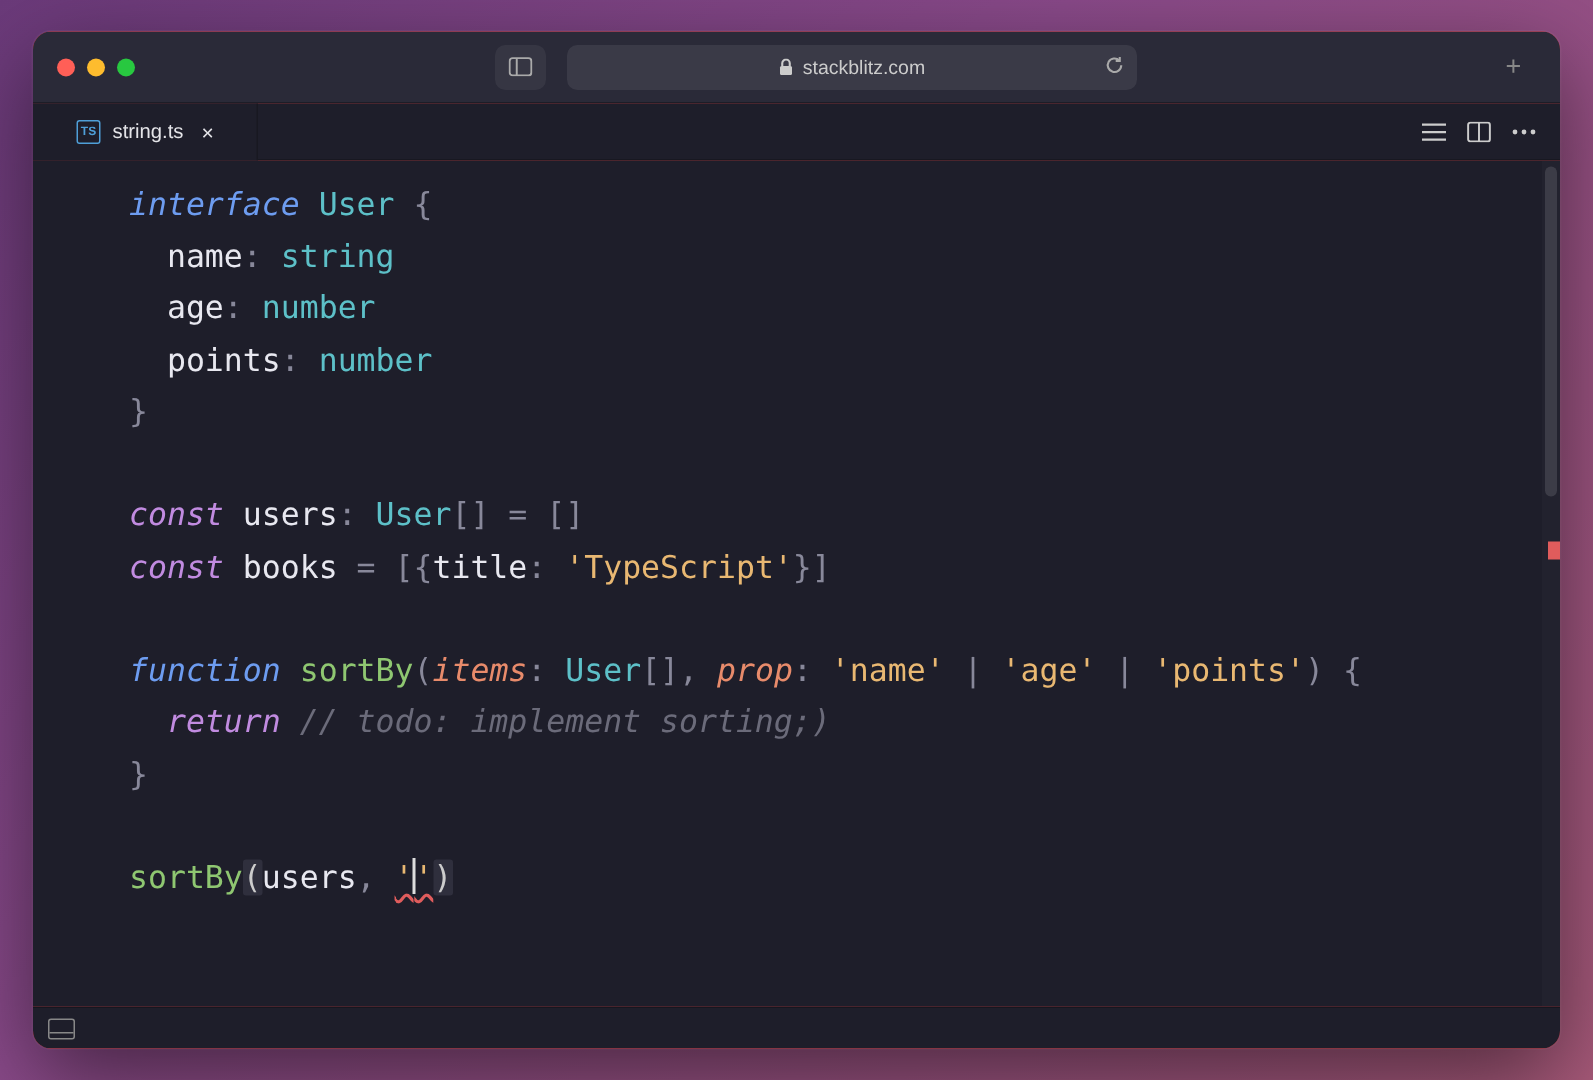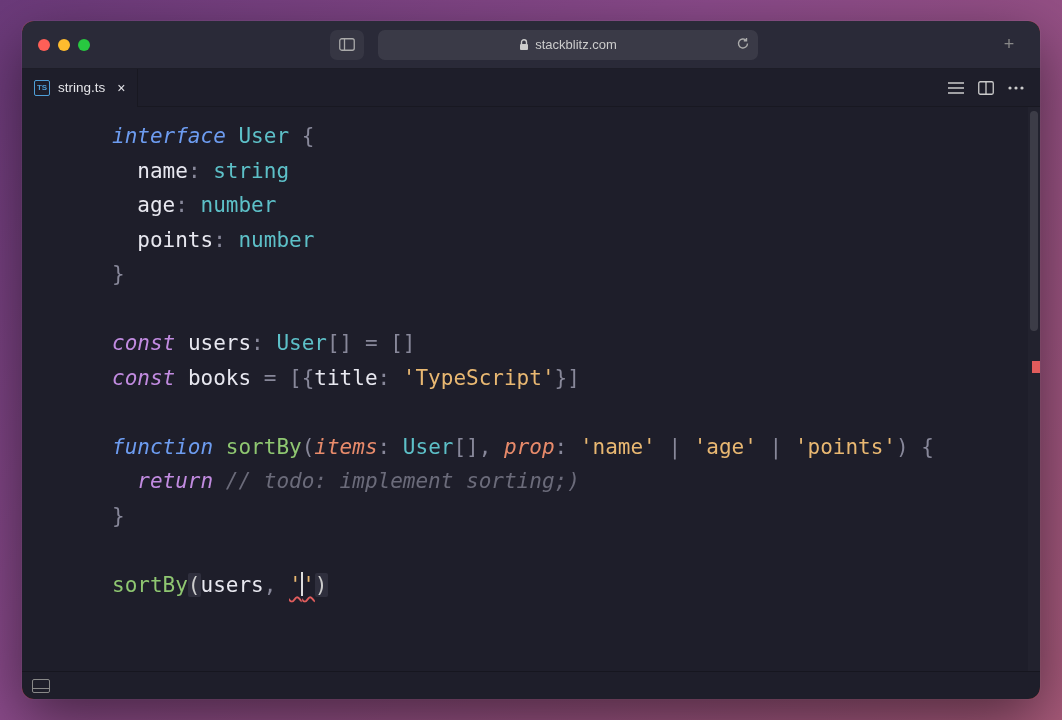--- a/index.html
+++ b/index.html
@@ -96,21 +96,21 @@
     display: flex;
     align-items: center;
     border-bottom: 1px solid rgba(0,0,0,0.2);
     padding-right: 8px;
   }
   .tab {
     height: 38px;
     display: flex;
     align-items: center;
     gap: 8px;
-    padding: 0 12px;
+    padding: 0 29px;
     background: #1e1e2a;
     color: #e4e4e8;
     font-size: 13.5px;
     border-right: 1px solid rgba(0,0,0,0.2);
   }
   .tab-icon {
     width: 16px;
     height: 16px;
     border: 1px solid #4f9fd8;
     color: #4f9fd8;
@@ -146,21 +146,21 @@
     flex: 1;
     background: #1e1e2a;
     position: relative;
     font-family: "SF Mono", Menlo, Consolas, monospace;
     font-size: 21px;
     line-height: 34.5px;
     color: #d8dae0;
     overflow: hidden;
   }
   .code {
-    padding: 12px 0 0 90px;
+    padding: 12px 0 0 64px;
     white-space: pre;
   }
   .scrollbar-track {
     position: absolute;
     right: 0;
     top: 0;
     width: 12px;
     height: 100%;
     background: rgba(255,255,255,0.02);
   }

